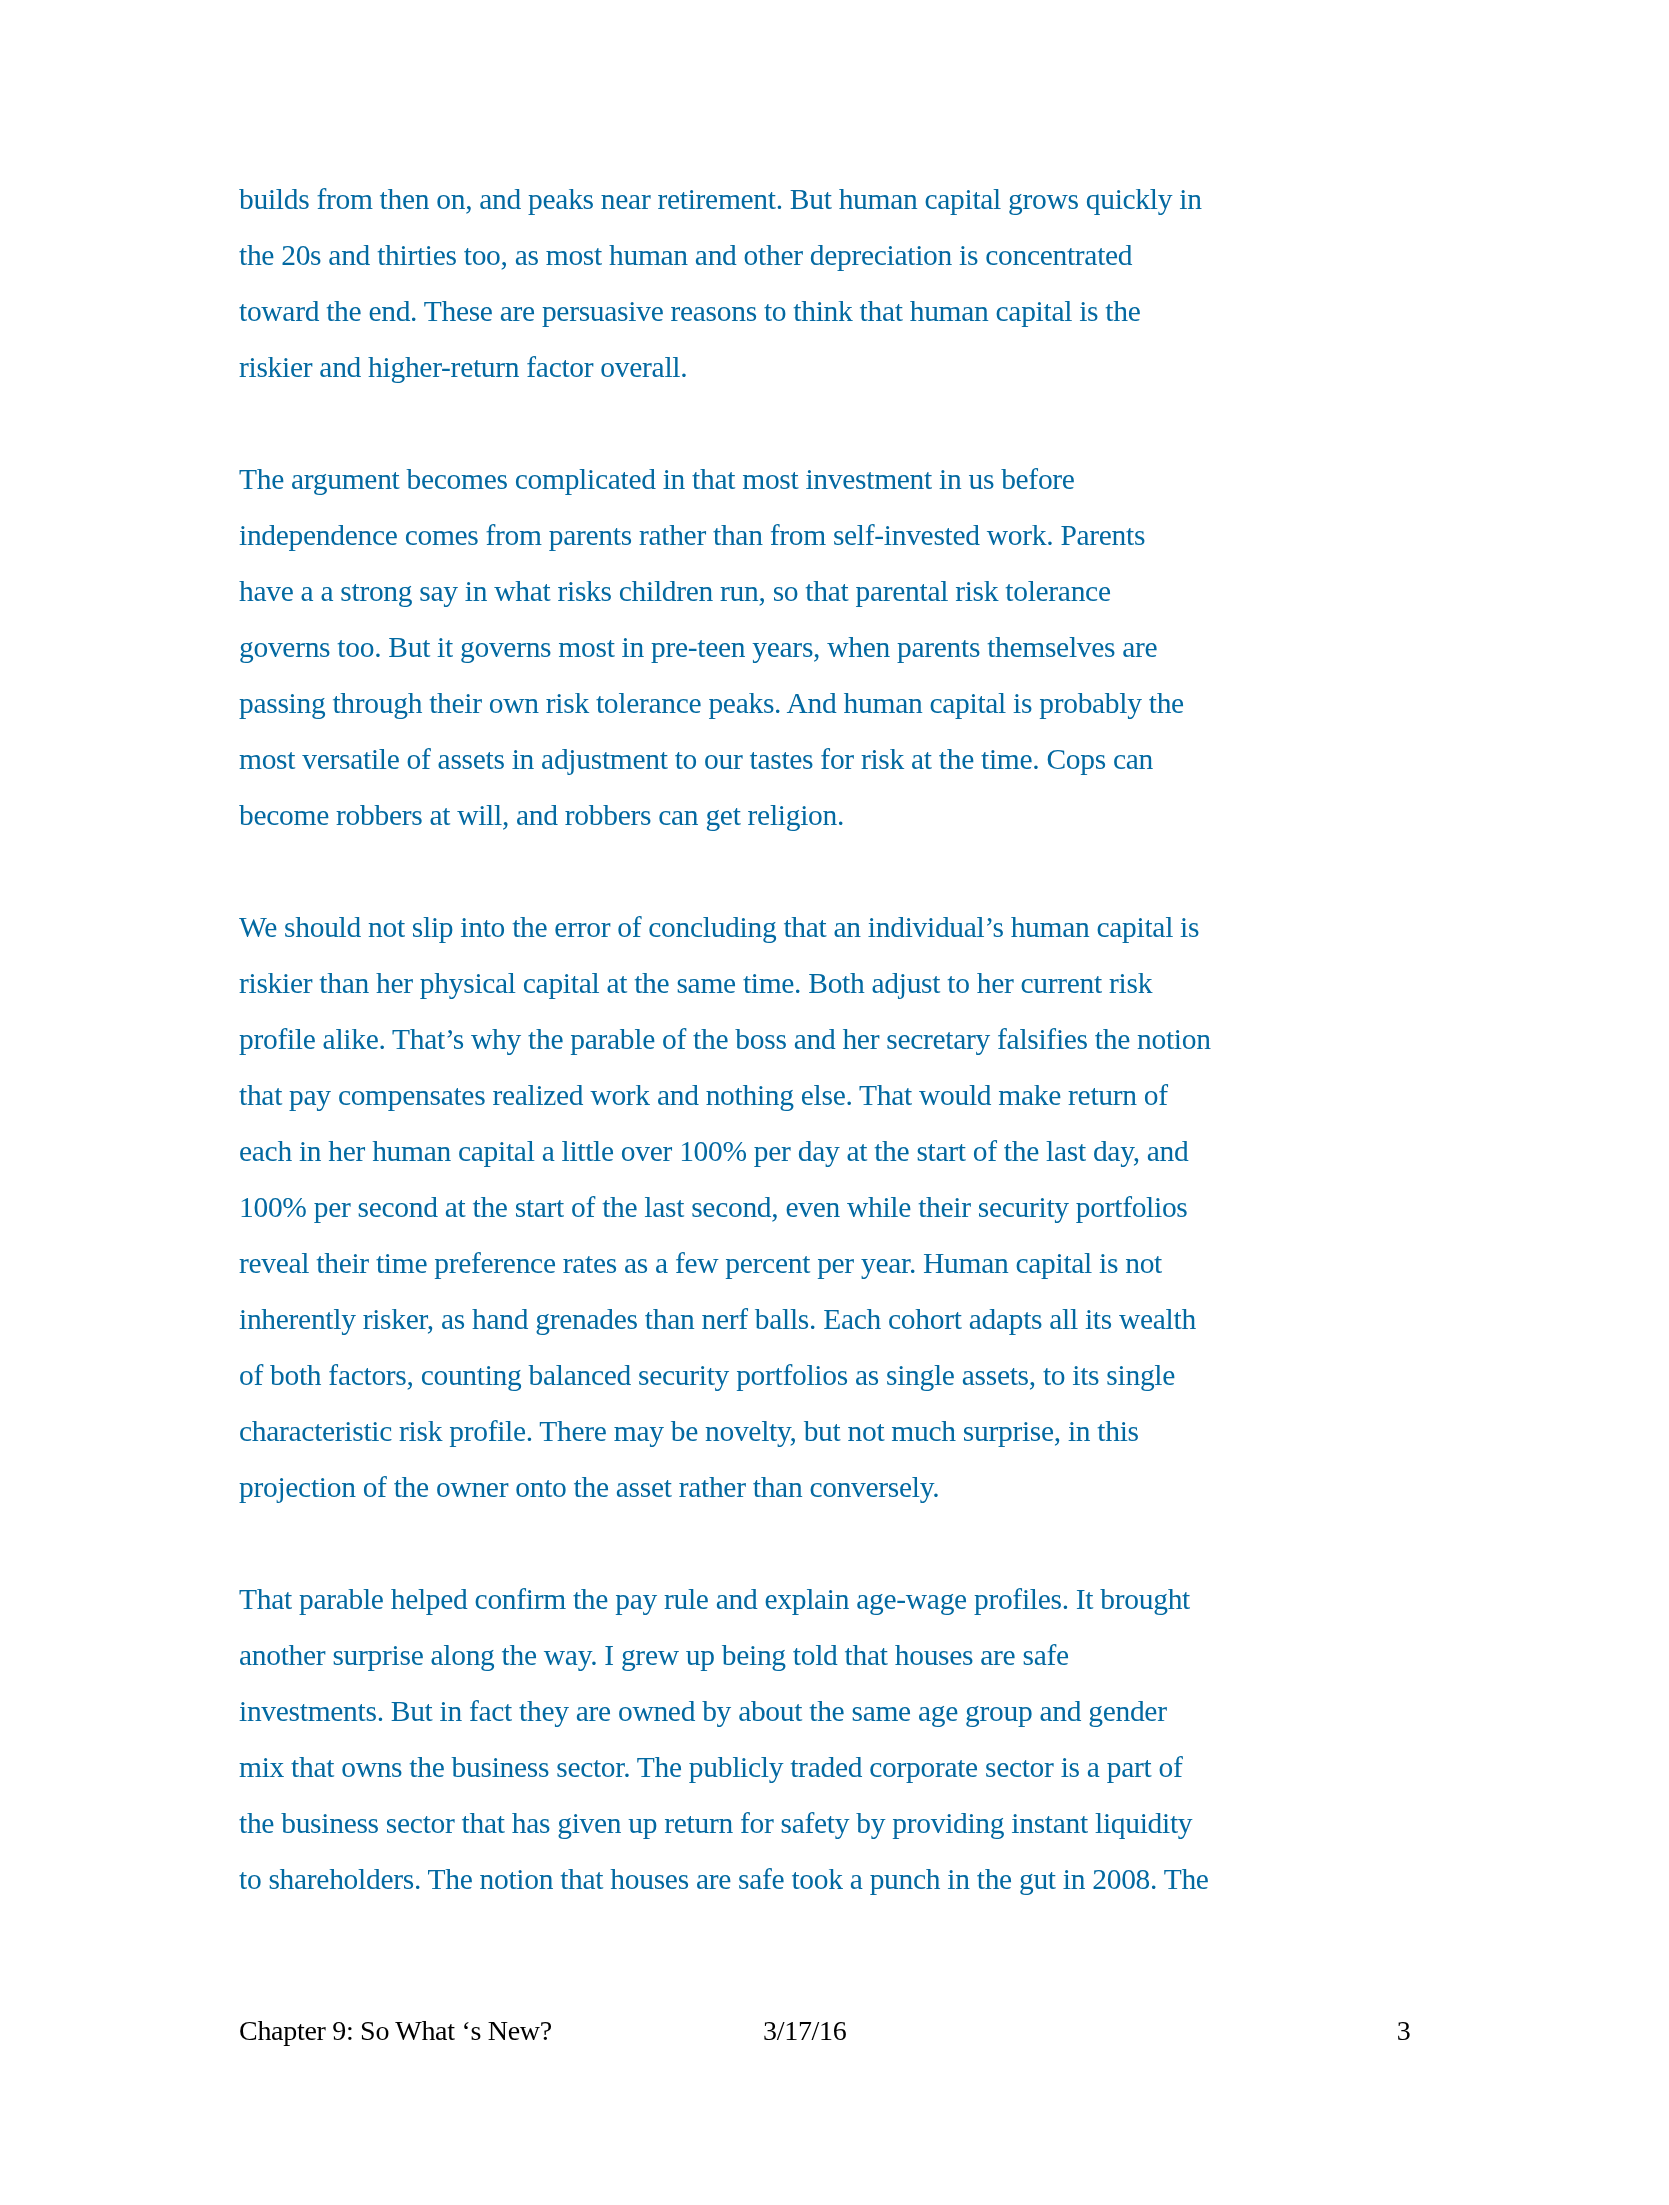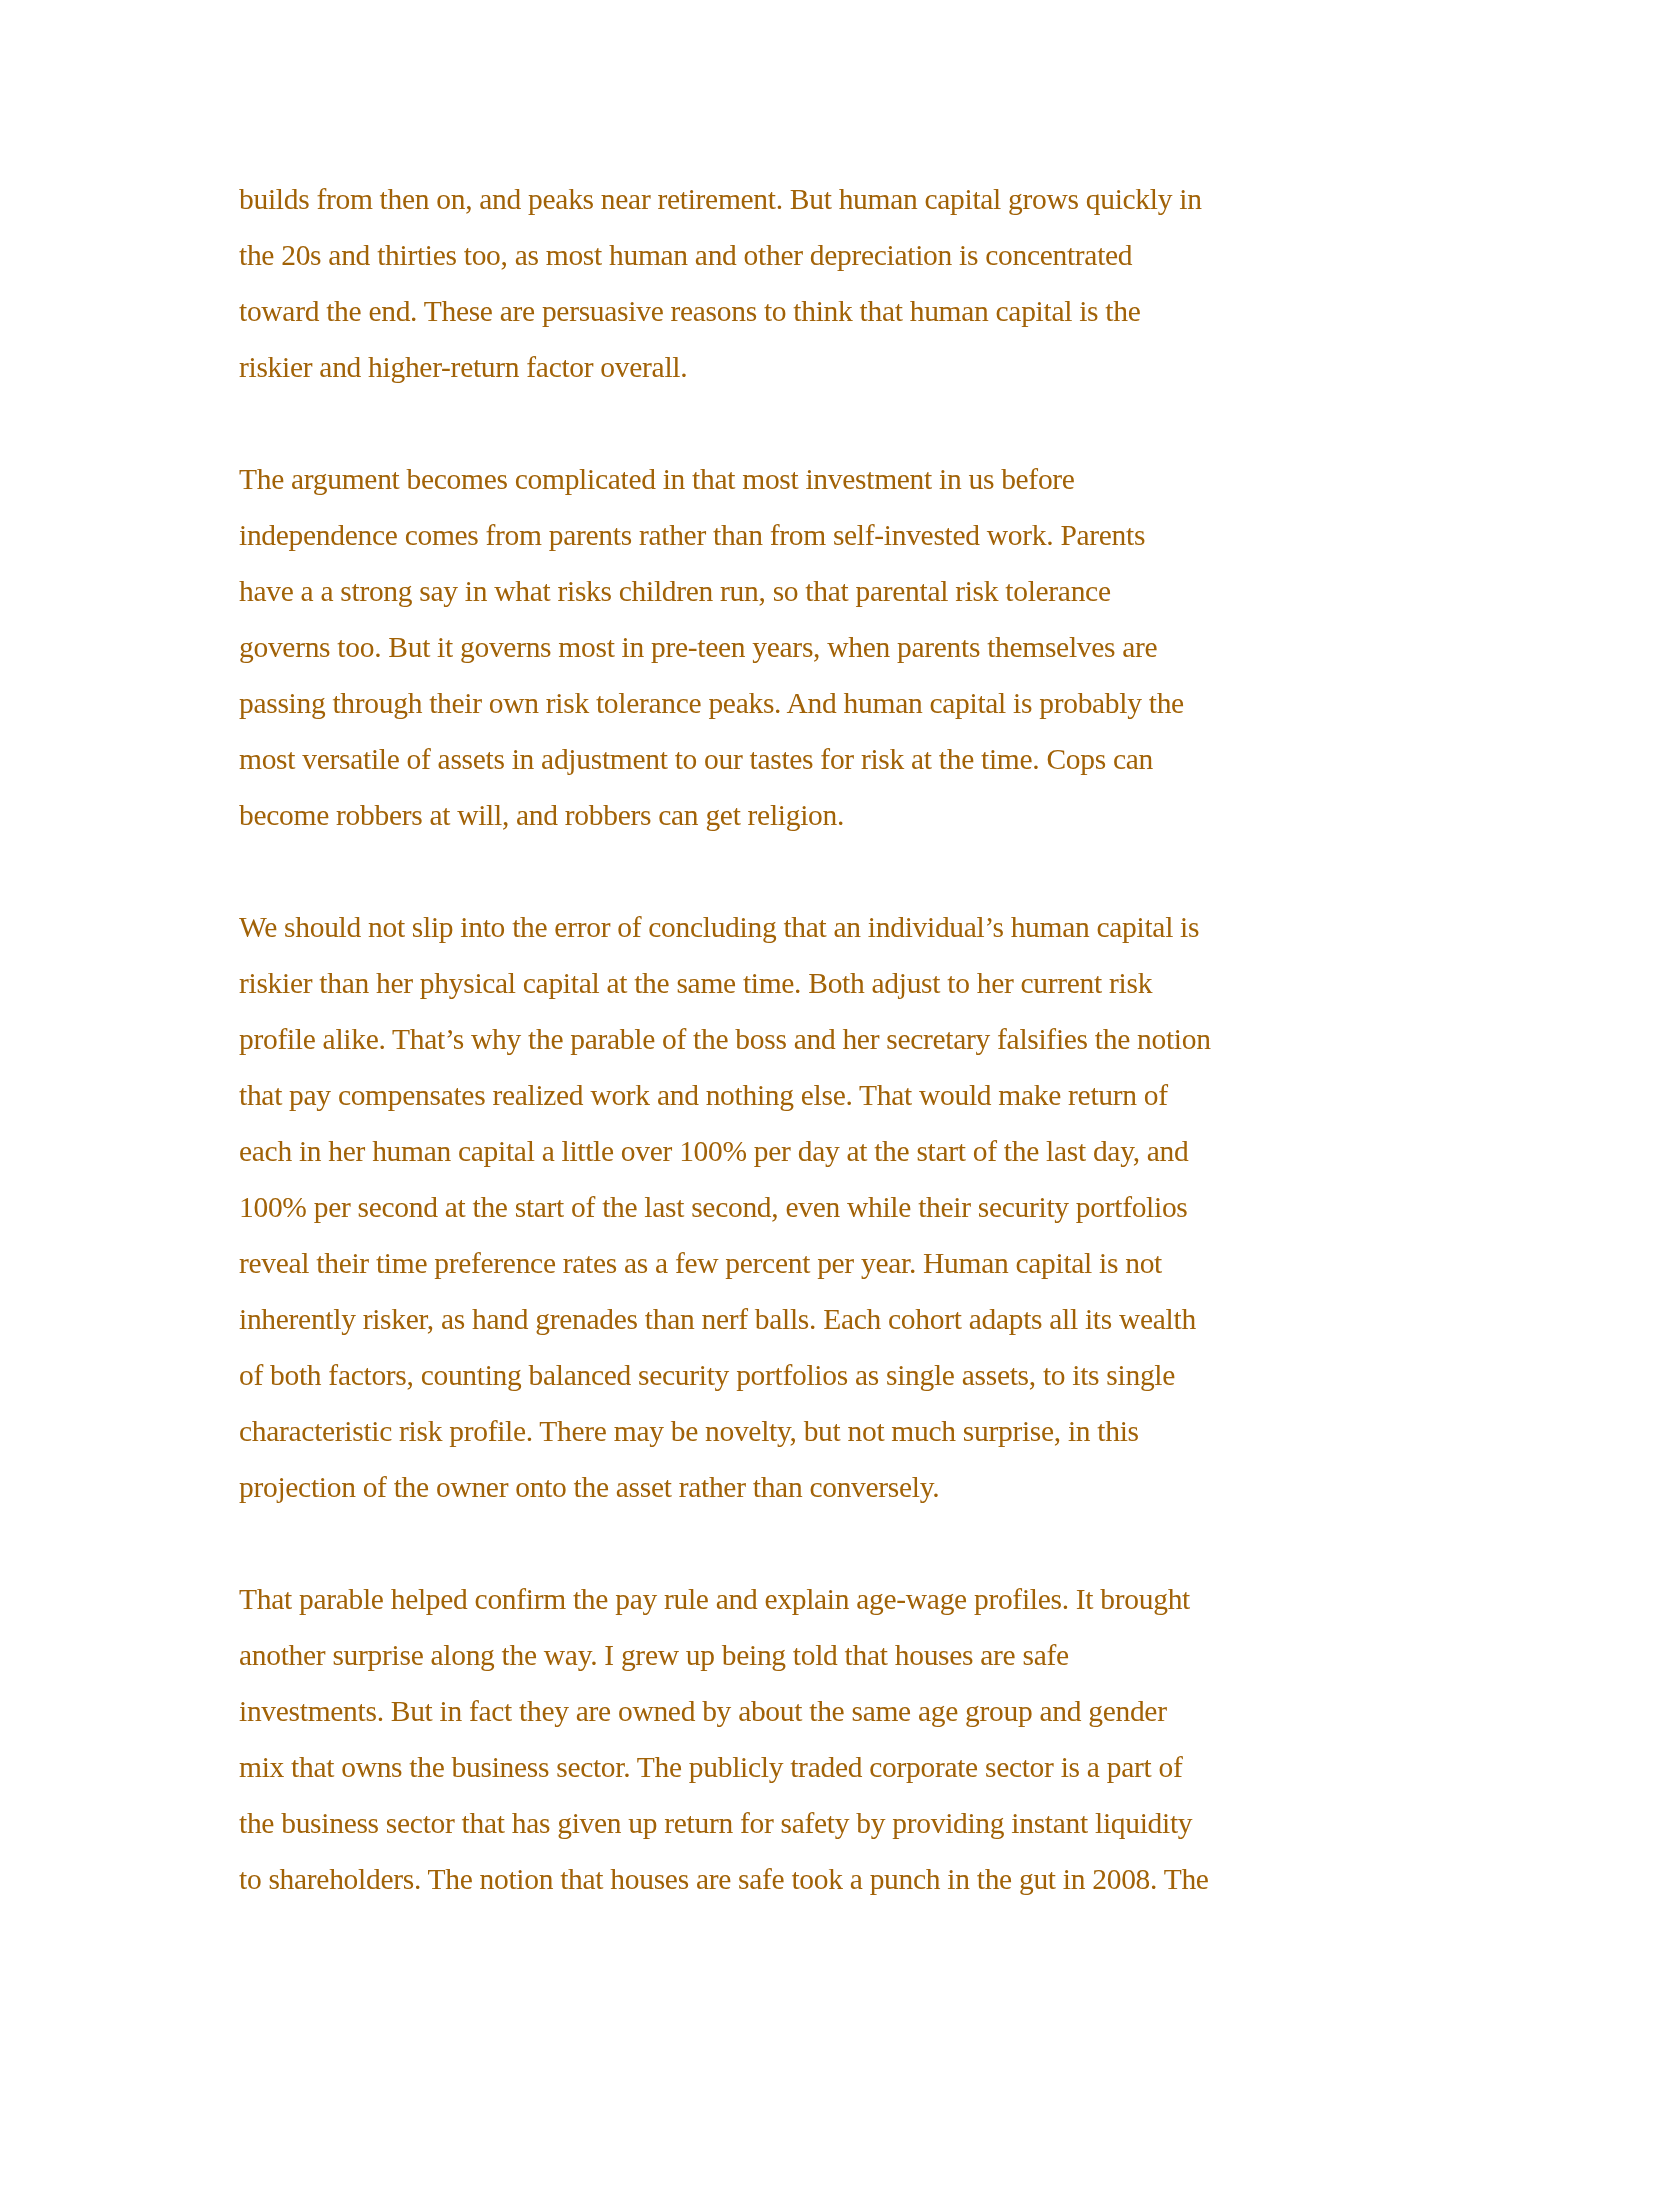--- a/index.html
+++ b/index.html
@@ -17,21 +17,21 @@
   }
   .body-text {
     position: absolute;
     left: 239px;
     top: 171px;
     width: 1244px;
     font-family: "Liberation Serif", "DejaVu Serif", serif;
     font-size: 29.5px;
     line-height: 56px;
     letter-spacing: -0.3px;
-    color: #a16207;
+    color: #0369a1;
   }
   .para {
     margin: 0 0 56px 0;
     white-space: pre-line;
     text-align: left;
   }
   .footer {
     position: absolute;
     left: 239px;
     top: 2011px;
@@ -85,16 +85,21 @@
 characteristic risk profile. There may be novelty, but not much surprise, in this
 projection of the owner onto the asset rather than conversely.</p>
     <p class="para">That parable helped confirm the pay rule and explain age-wage profiles. It brought
 another surprise along the way. I grew up being told that houses are safe
 investments. But in fact they are owned by about the same age group and gender
 mix that owns the business sector. The publicly traded corporate sector is a part of
 the business sector that has given up return for safety by providing instant liquidity
 to shareholders. The notion that houses are safe took a punch in the gut in 2008. The</p>
   </div>
 
+  <div class="footer">
+    <span class="footer-left">Chapter 9: So What ‘s New?</span>
+    <span class="footer-center">3/17/16</span>
+    <span class="footer-right">3</span>
+  </div>
 
 
 </div>
 
 
 </body></html>

